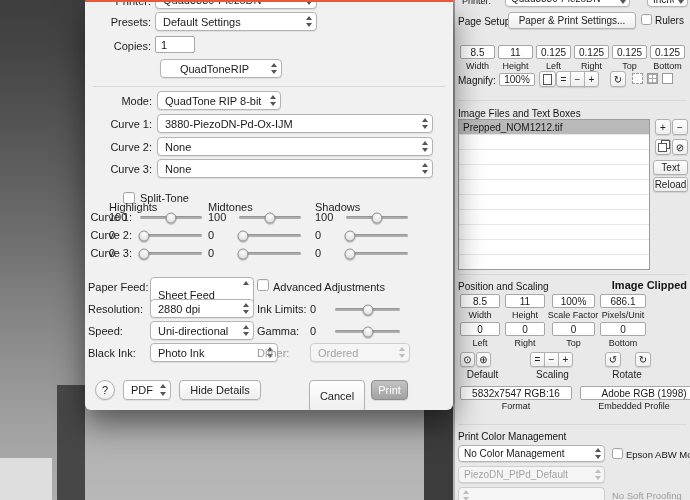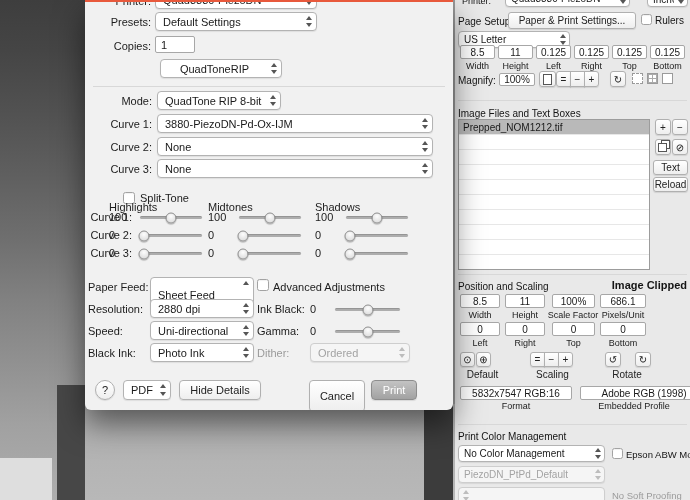--- a/index.html
+++ b/index.html
@@ -191,29 +191,29 @@
     <div class="popup" style="left:65px;top:299px;width:104px;height:19px">
       <span class="txt">2880 dpi</span>
       <span class="arr"></span>
     </div>
     <div class="label" style="left:3px;top:325px">Speed:</div>
     <div class="popup" style="left:65px;top:321px;width:104px;height:19px">
       <span class="txt">Uni-directional</span>
       <span class="arr"></span>
     </div>
     <div class="label" style="left:3px;top:347px">Black Ink:</div>
-    <div class="popup" style="left:65px;top:343px;width:104px;height:19px">
+    <div class="popup" style="left:65px;top:343px;width:128px;height:19px">
       <span class="txt">Photo Ink</span>
       <span class="arr"></span>
     </div>
 
     <span class="checkbox" style="left:172px;top:279px"></span>
     <div class="label" style="left:188px;top:281px">Advanced Adjustments</div>
 
-    <div class="label" style="left:172px;top:303px">Ink Black:</div>
+    <div class="label" style="left:172px;top:303px">Ink Limits:</div>
     <div class="label c" style="left:225px;top:303px;width:20px">0</div>
     <div class="slider" style="left:250px;top:308px;width:65px">
         <span class="thumb" style="left:50%"></span>
       </div>
 
     <div class="label" style="left:172px;top:325px">Gamma:</div>
     <div class="label c" style="left:225px;top:325px;width:20px">0</div>
     <div class="slider" style="left:250px;top:330px;width:65px">
         <span class="thumb" style="left:50%"></span>
       </div>
@@ -224,44 +224,40 @@
       <span class="arr"></span>
     </div>
 
     <div class="btn" style="left:10px;top:380px;width:20px;height:20px;border-radius:50%">?</div>
     <div class="popup" style="left:38px;top:380px;width:48px;height:20px">
       <span class="txt">PDF</span>
       <span class="arr"></span>
     </div>
     <div class="btn" style="left:94px;top:380px;width:82px;height:20px">Hide Details</div>
     <div class="btn" style="left:224px;top:380px;width:56px;height:32px">Cancel</div>
-    <div class="btn dark" style="left:286px;top:380px;width:46px;height:20px">Print</div>
+    <div class="btn dark" style="left:286px;top:380px;width:37px;height:20px">Print</div>
   </div>
 
   <div class="abs" id="rightpanel">
 
     <div class="plab" style="left:7px;top:-4px;font-size:9px">Printer:</div>
     <div class="popup small" style="left:50px;top:-10px;width:125px;height:17px">
       <span class="txt">Quad3880-PiezoDN</span>
       <span class="arr"></span>
     </div>
     <div class="popup small" style="left:192px;top:-8px;width:41px;height:15px">
       <span class="txt">Inches</span>
       <span class="arr"></span>
     </div>
 
     <div class="plab" style="left:3px;top:16px">Page Setup:</div>
     <div class="btn tiny" style="left:53px;top:12px;width:128px;height:17px">Paper &amp; Print Settings...</div>
     <span class="checkbox sm" style="left:186px;top:14px"></span>
     <div class="plab" style="left:200px;top:15px">Rulers</div>
 
-    <div class="popup small" style="left:3px;top:31px;width:112px;height:17px">
-      <span class="txt">US Letter</span>
-      <span class="arr"></span>
-    </div>
 
     <div class="field" style="left:5px;top:45px;width:35px;height:14px">8.5</div>
     <div class="field" style="left:43px;top:45px;width:35px;height:14px">11</div>
     <div class="field" style="left:81px;top:45px;width:35px;height:14px">0.125</div>
     <div class="field" style="left:119px;top:45px;width:35px;height:14px">0.125</div>
     <div class="field" style="left:157px;top:45px;width:35px;height:14px">0.125</div>
     <div class="field" style="left:195px;top:45px;width:35px;height:14px">0.125</div>
     <div class="flab" style="left:5px;top:61px;width:35px">Width</div>
     <div class="flab" style="left:43px;top:61px;width:35px">Height</div>
     <div class="flab" style="left:81px;top:61px;width:35px">Left</div>

